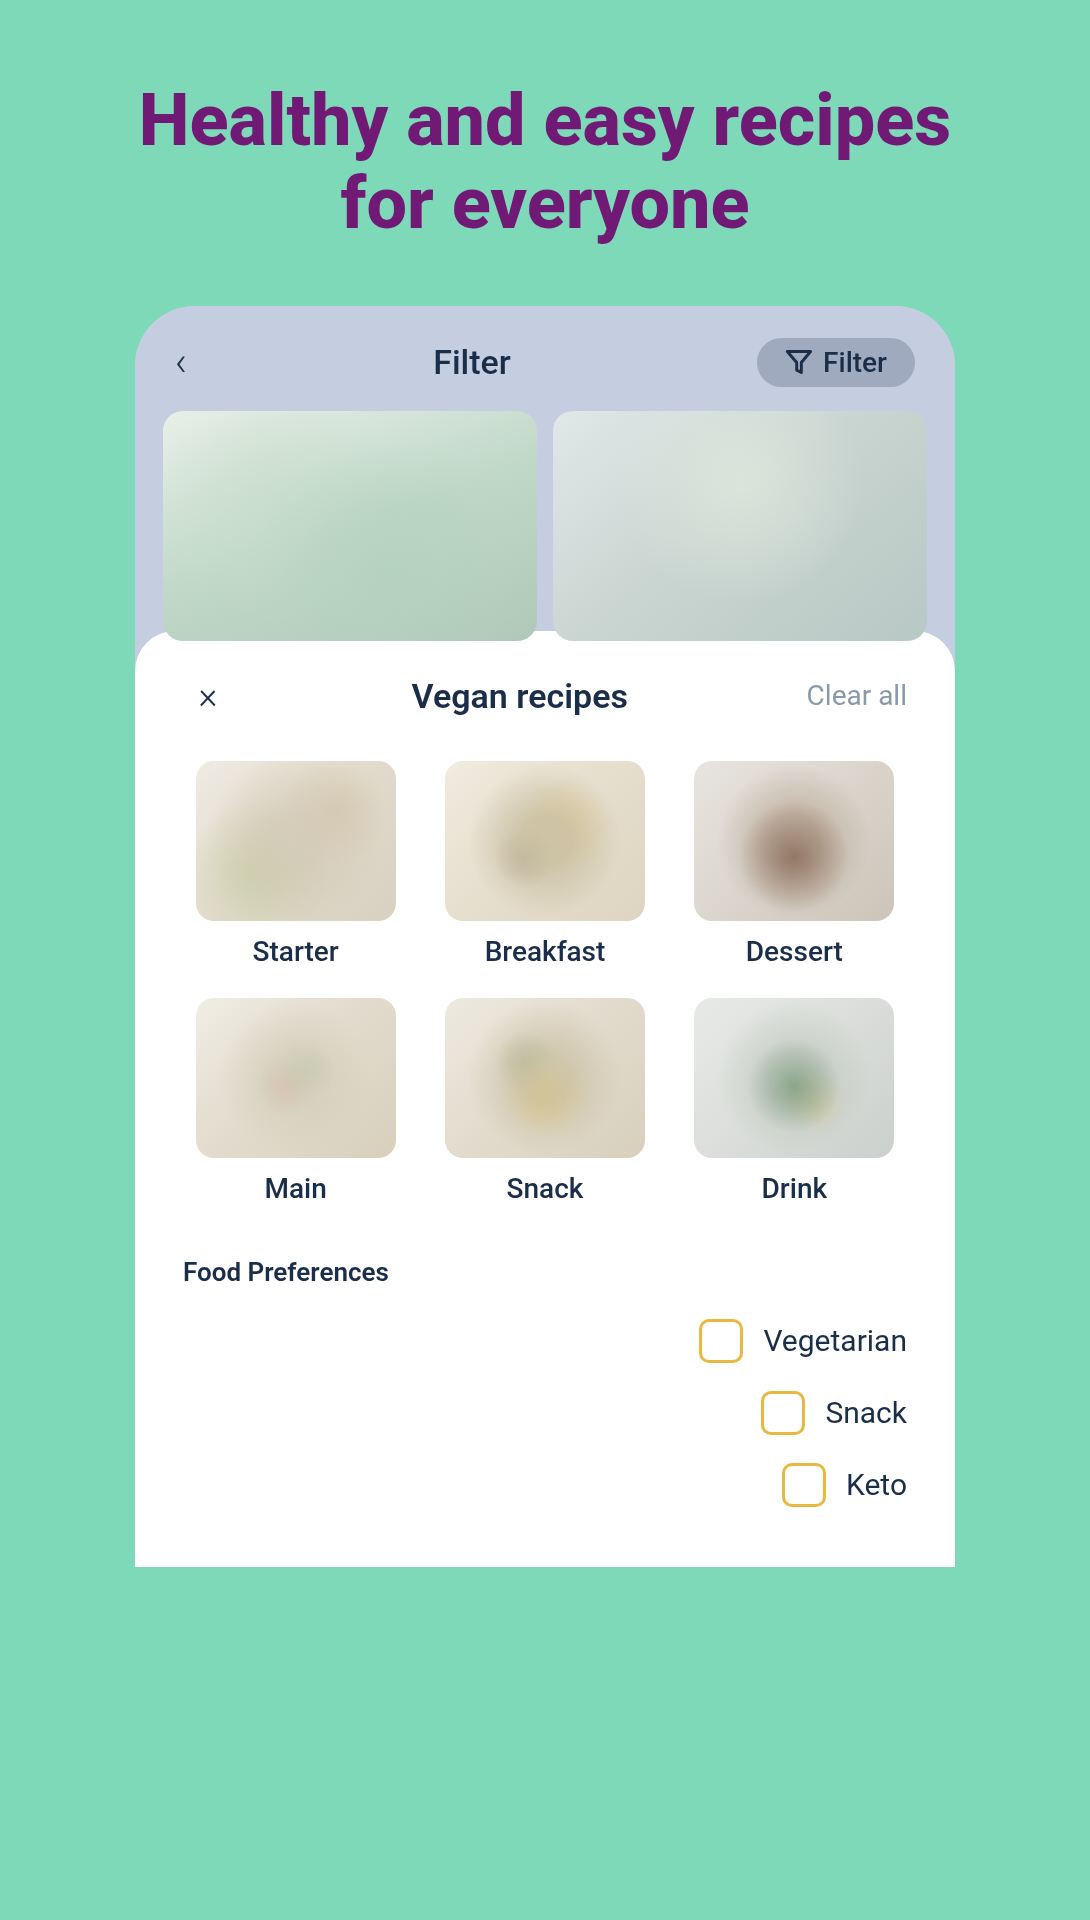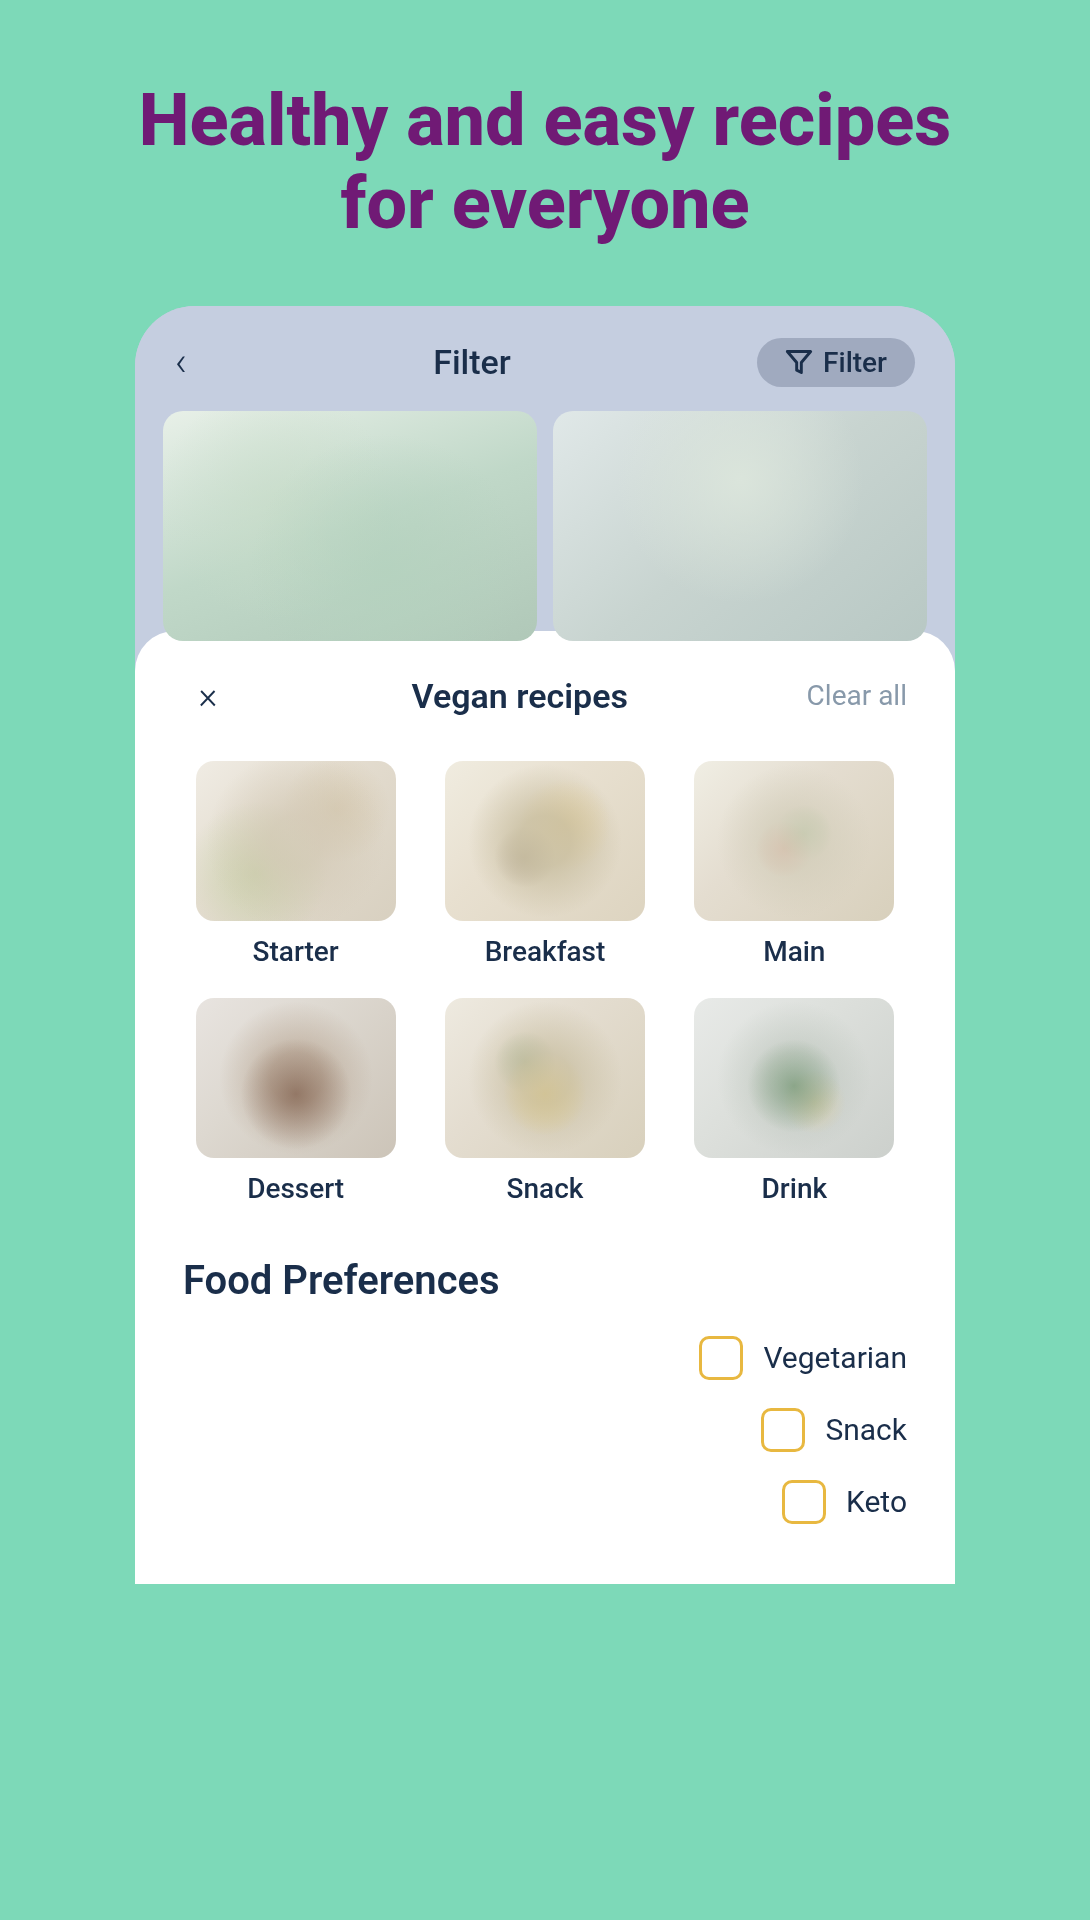--- a/index.html
+++ b/index.html
@@ -274,21 +274,21 @@
     }
 
     .category-label {
       font-size: 28px;
       font-weight: 500;
       color: #1a2e4a;
     }
 
     
     .section-title {
-      font-size: 40px;
+      font-size: 26px;
       font-weight: 600;
       color: #1a2e4a;
       margin-bottom: 32px;
       margin-top: 10px;
     }
 
     .preference-list {
       display: flex;
       flex-direction: column;
       gap: 28px;
@@ -358,27 +358,27 @@
         <div class="category-img cat-starter"></div>
         <span class="category-label">Starter</span>
       </div>
 
       <div class="category-item">
         <div class="category-img cat-breakfast"></div>
         <span class="category-label">Breakfast</span>
       </div>
 
       <div class="category-item">
+        <div class="category-img cat-dessert"></div>
+        <span class="category-label">Dessert</span>
+      </div>
+
+      <div class="category-item">
         <div class="category-img cat-main"></div>
         <span class="category-label">Main</span>
-      </div>
-
-      <div class="category-item">
-        <div class="category-img cat-dessert"></div>
-        <span class="category-label">Dessert</span>
       </div>
 
       <div class="category-item">
         <div class="category-img cat-snack"></div>
         <span class="category-label">Snack</span>
       </div>
 
       <div class="category-item">
         <div class="category-img cat-drink"></div>
         <span class="category-label">Drink</span>

